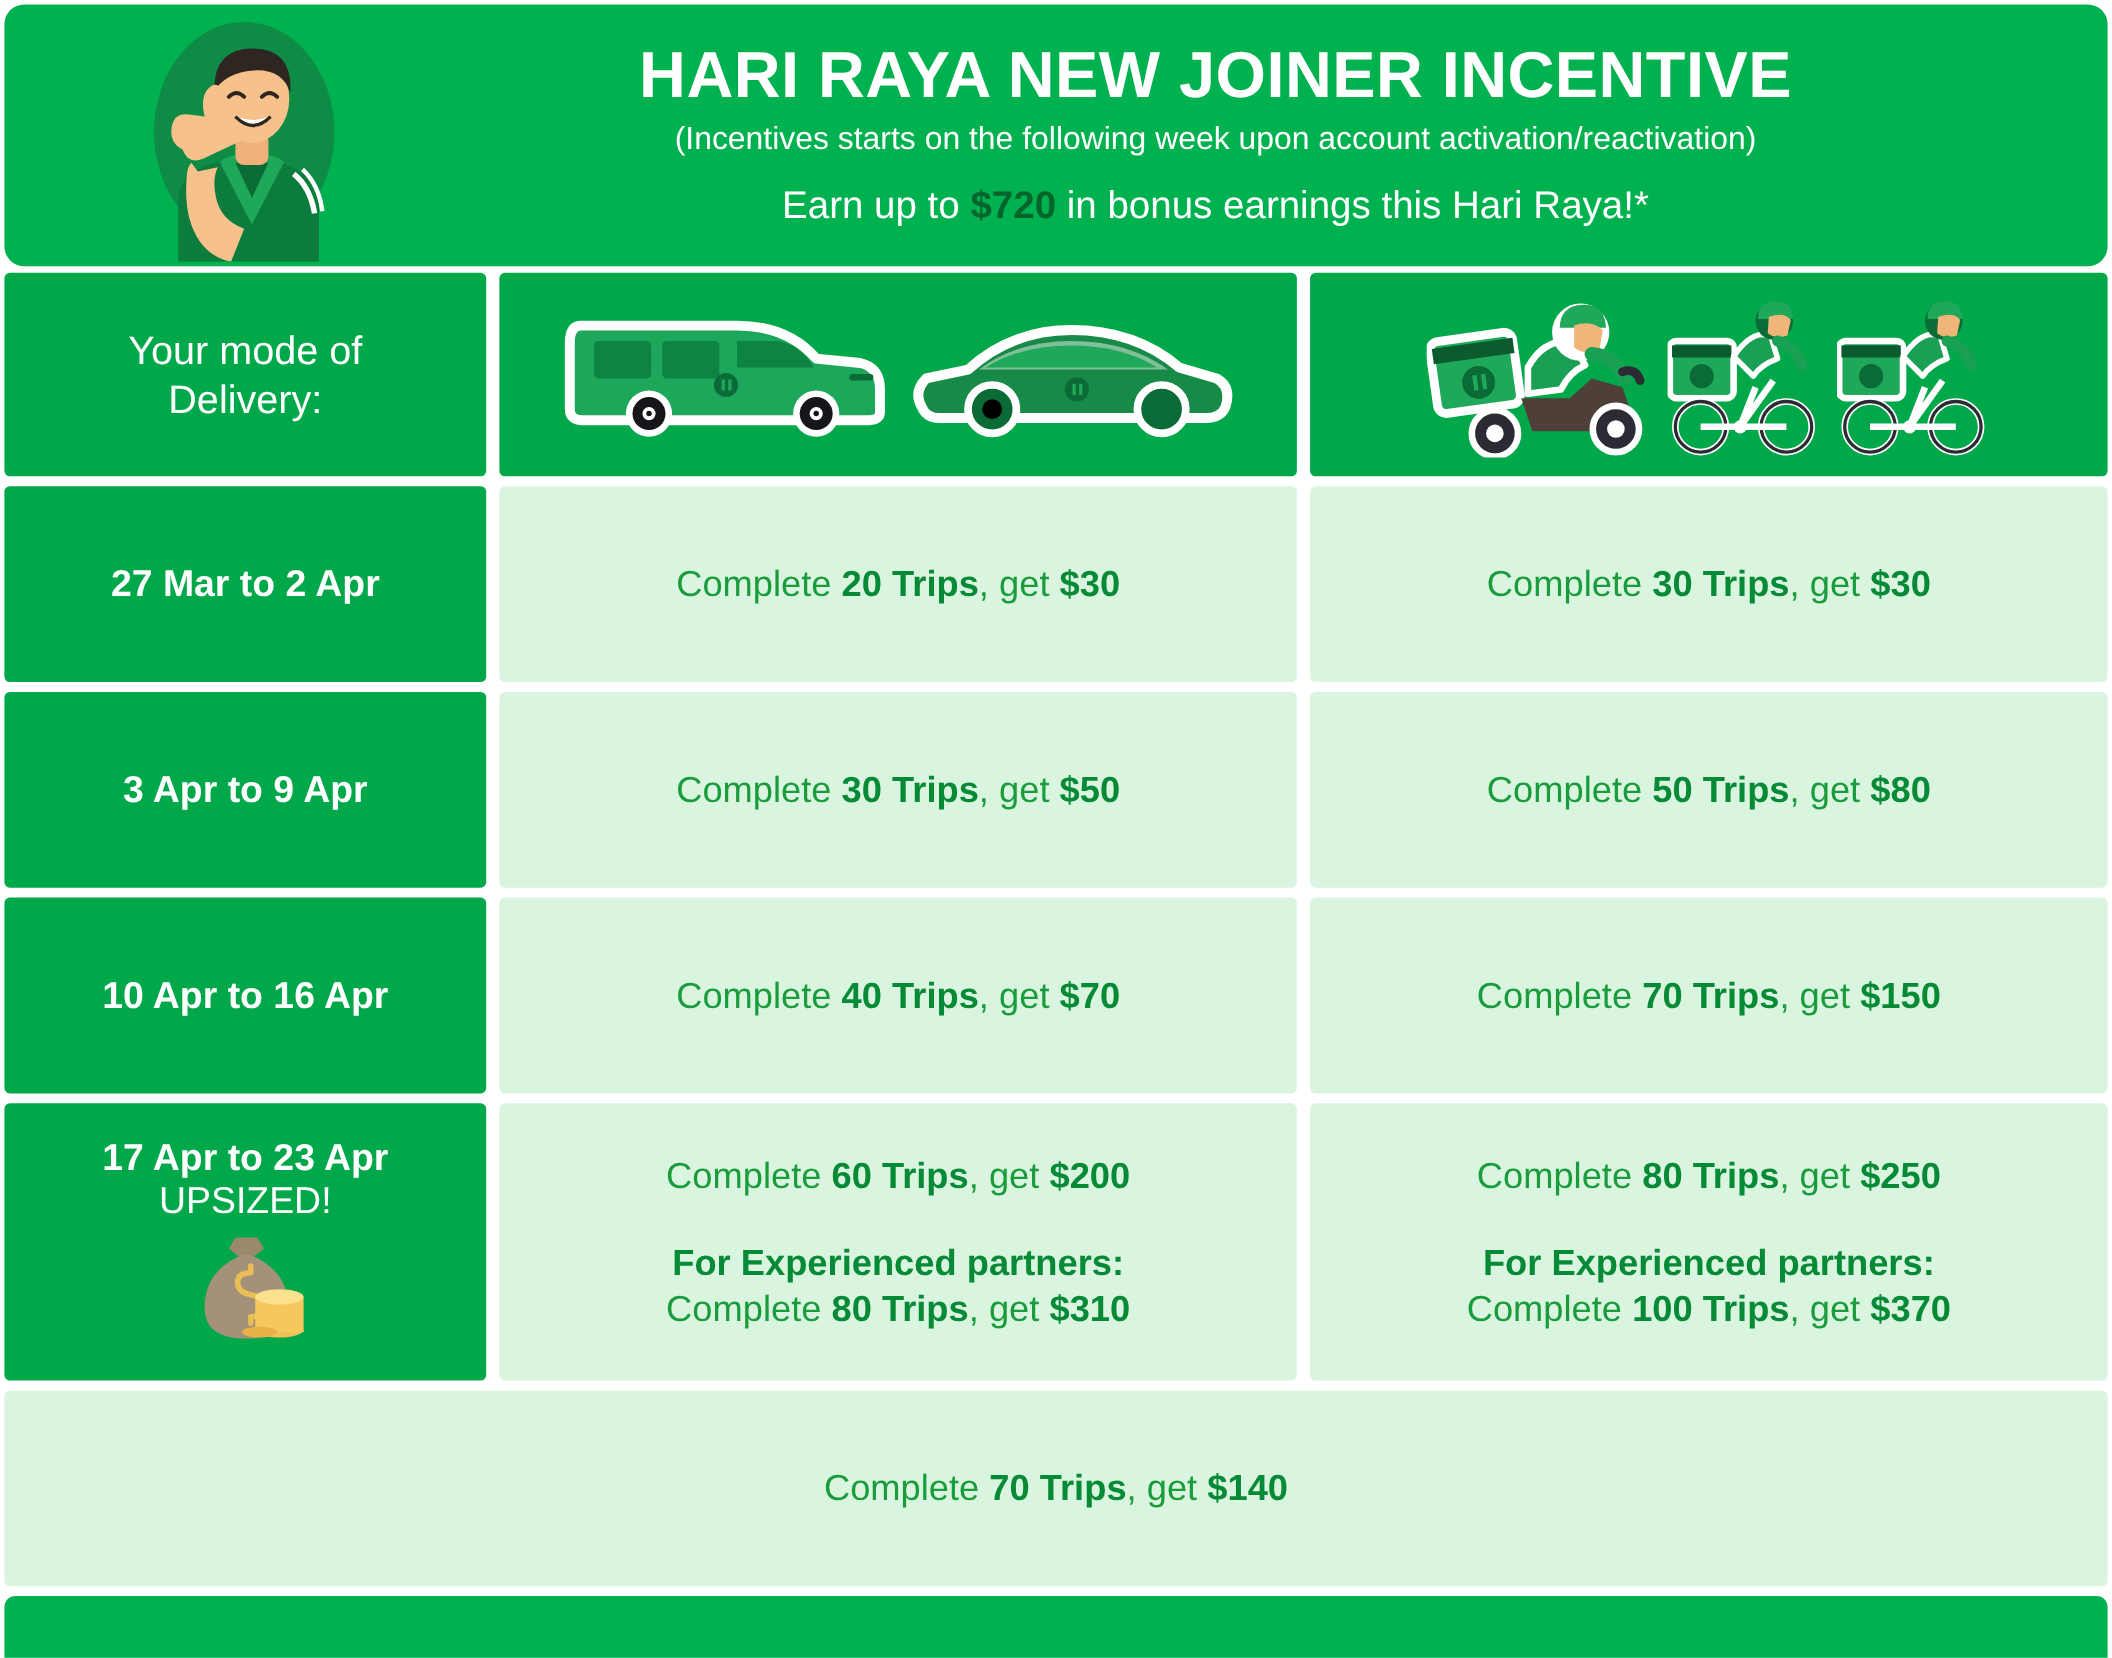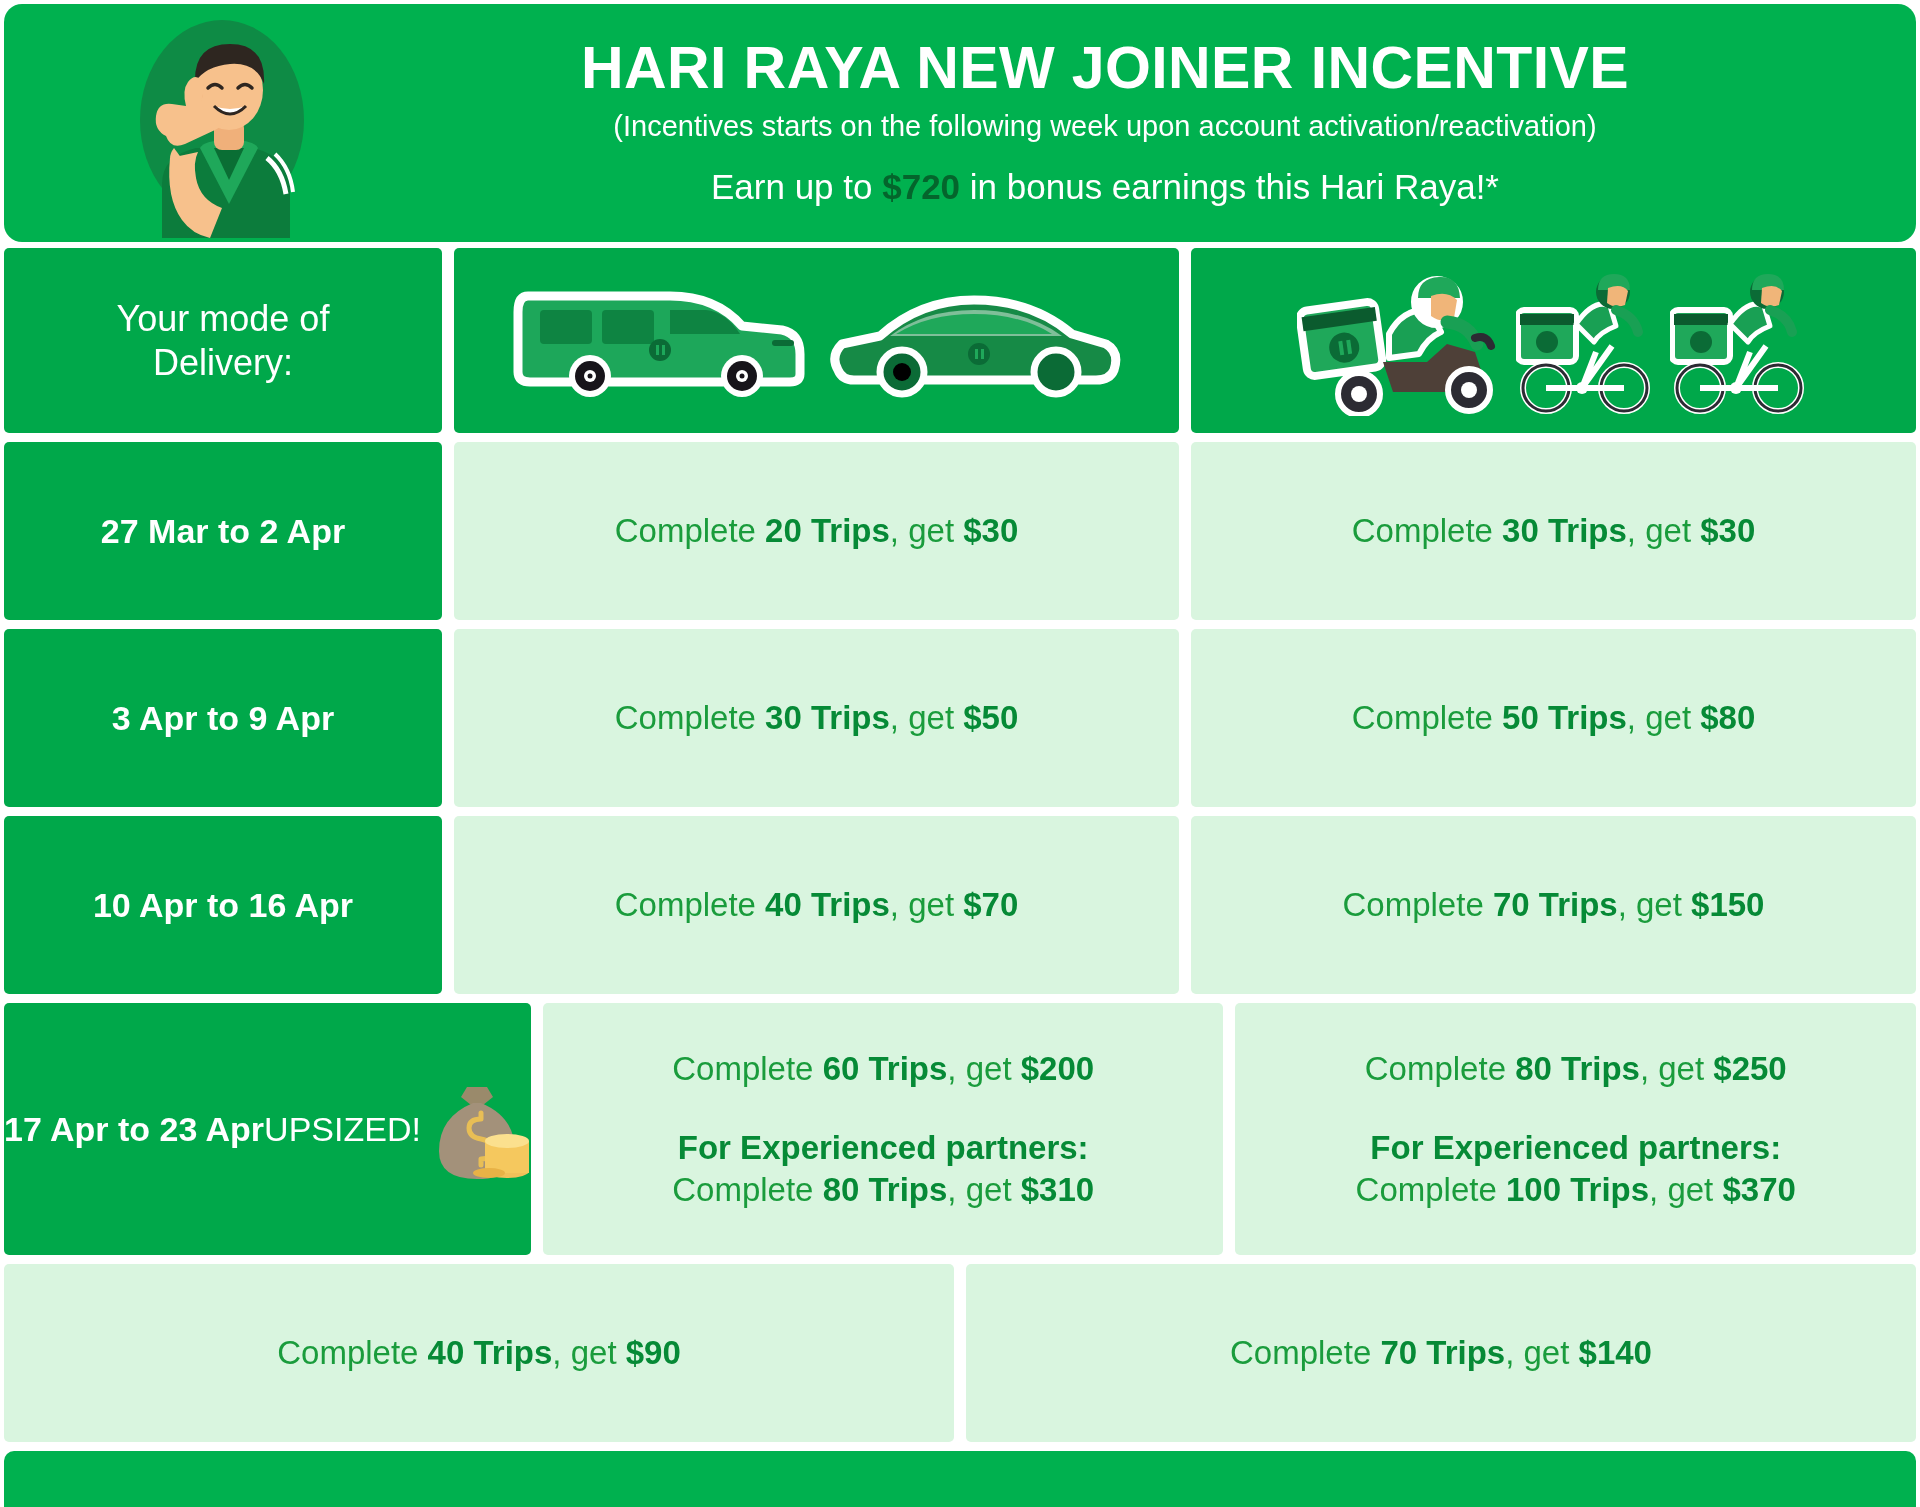--- a/index.html
+++ b/index.html
@@ -156,21 +156,21 @@
   }
   .hcell-icons svg { display: block; }
 
   .r1 { height: 178px; }
   .r2 { height: 178px; }
   .r3 { height: 178px; }
   .r4 { height: 252px; }
   .r5 { height: 178px; }
 
   .date-stack-upsized {
-    display: flex; flex-direction: row; align-items: center; justify-content: center;
+    display: flex; flex-direction: column; align-items: center; justify-content: center;
     gap: 0px;
   }
   .moneybag { margin-top: 12px; }
 
   
   .footer {
     flex: 0 0 auto;
     height: 94px;
     margin: 9px 4px 4px 4px;
     background: #00B14F;
@@ -404,23 +404,20 @@
       </div>
       <div class="cell-val">
         <div class="line"><span>Complete </span><b>80 Trips</b><span>, get </span><span class="money">$250</span></div>
         <div class="exp-head">For Experienced partners:</div>
         <div class="line"><span>Complete </span><b>100 Trips</b><span>, get </span><span class="money">$370</span></div>
       </div>
     </div>
 
     <div class="trow r5">
       <div class="cell-val">
-        <div class="line"><span>Complete </span><b>40 Trips</b><span>, get </span><span class="money">$90</span></div>
-      </div>
-      <div class="cell-val">
         <div class="line"><span>Complete </span><b>70 Trips</b><span>, get </span><span class="money">$140</span></div>
       </div>
     </div>
 
   </div>
 
   <div class="footer">
     <div class="tc">*T&amp;C Apply.</div>
   </div>
 

